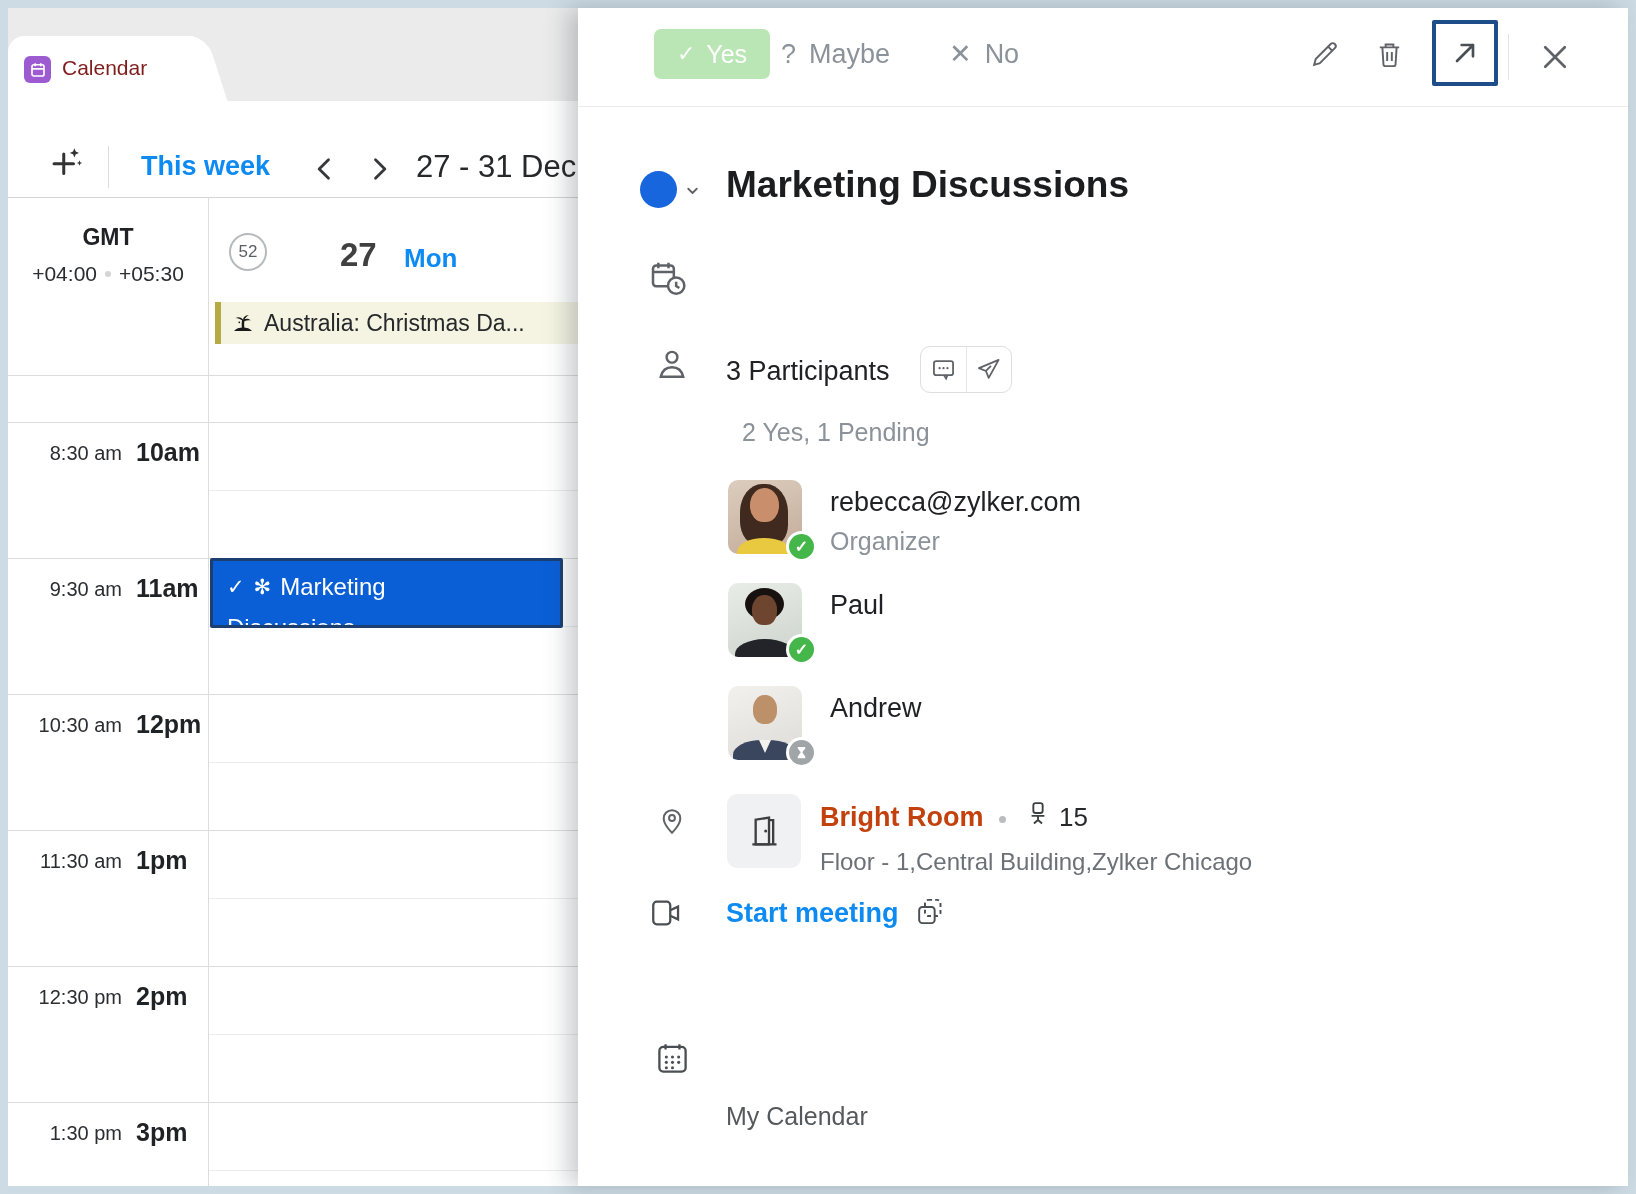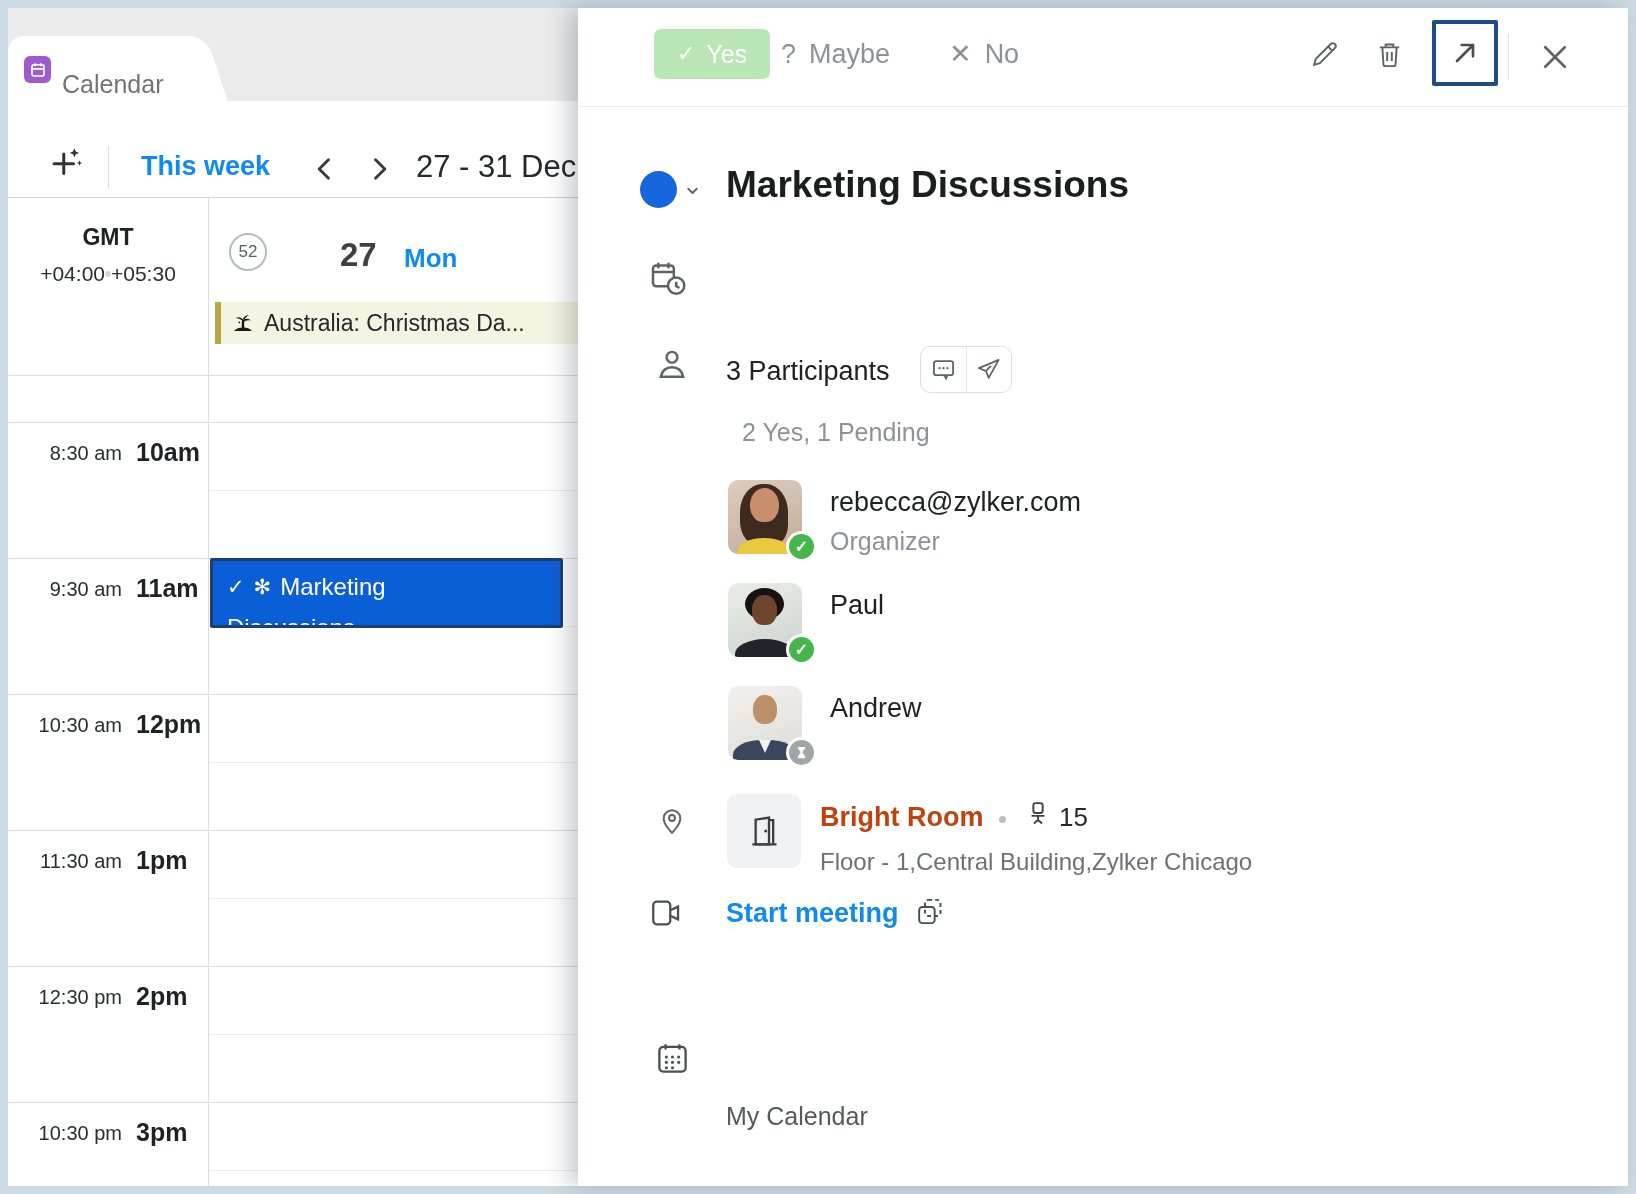--- a/index.html
+++ b/index.html
@@ -5,31 +5,31 @@
   * { margin:0; padding:0; box-sizing:border-box; }
   body { font-family:"Liberation Sans", sans-serif; background:#9fb2bf; }
   .screen { position:relative; width:1636px; height:1194px; background:#cddbe4; overflow:hidden; }
 
   
   .left-app { position:absolute; left:8px; top:8px; width:600px; height:1178px; background:#fff; overflow:hidden; }
   .tabstrip { position:absolute; left:0; top:0; width:600px; height:93px; background:#ebebeb; }
   .tab { position:absolute; left:0; top:28px; width:185px; height:65px; background:#fff; border-radius:16px 0 0 0; }
   .tab::after { content:""; position:absolute; right:-24px; top:0; width:48px; height:100%; background:#fff; transform:skewX(18deg); border-radius:0 18px 0 0; }
   .tab-icon { position:absolute; left:16px; top:20px; width:27px; height:27px; background:#9d5bd2; border-radius:6px; display:flex; align-items:center; justify-content:center; }
-  .tab-label { position:absolute; left:54px; top:34px; font-size:25px; color:#737373; }
+  .tab-label { position:absolute; left:54px; top:20px; font-size:21px; color:#7f1d1d; }
   .toolbar-line { position:absolute; left:0; top:189px; width:600px; height:1px; background:#d4d4d4; }
   .magic-btn { position:absolute; left:38px; top:135px; width:40px; height:40px; display:flex; align-items:center; justify-content:center; cursor:pointer; }
   .tb-divider { position:absolute; left:100px; top:138px; width:1px; height:42px; background:#dcdcdc; }
   .this-week { position:absolute; left:133px; top:143px; font-size:27px; font-weight:bold; color:#0d8bf2; cursor:pointer;text-align:right; }
   .chev-l { position:absolute; left:303px; top:147px; width:28px; height:28px; cursor:pointer; }
   .chev-r { position:absolute; left:357px; top:147px; width:28px; height:28px; cursor:pointer; }
   .date-range { position:absolute; left:408px; top:141px; font-size:31px; color:#26282a; white-space:nowrap; }
 
   .gmt-label { position:absolute; left:0; top:216px; width:200px; text-align:center; font-size:23px; font-weight:bold; color:#202124; }
-  .tz-row { position:absolute; left:0; top:254px; width:200px; display:flex; align-items:center; justify-content:center; gap:0; font-size:21px; color:#2a2e31; }
+  .tz-row { position:absolute; left:0; top:254px; width:200px; display:flex; align-items:center; justify-content:center; gap:8px; font-size:21px; color:#2a2e31; }
   .tz-dot { width:6px; height:6px; border-radius:50%; background:#d3d6d8; }
   .week-badge { position:absolute; left:221px; top:225px; width:38px; height:38px; border:2px solid #b6babd; border-radius:50%; display:flex; align-items:center; justify-content:center; font-size:17px; color:#5b6065; }
   .day-num { position:absolute; left:332px; top:228px; font-size:33px; font-weight:bold; color:#404040; }
   .day-name { position:absolute; left:396px; top:235px; font-size:26px; font-weight:bold; color:#0d8bf2; }
 
   .allday { position:absolute; left:207px; top:294px; width:393px; height:42px; background:#f5f4e2; border-left:6px solid #b4ab45; display:flex; align-items:center; gap:9px; padding-left:10px; font-size:23px; color:#26282b; white-space:nowrap; overflow:hidden; cursor:pointer; }
   .section-line { position:absolute; left:0; top:367px; width:600px; height:1px; background:#dcdcdc; }
   .vsep { position:absolute; left:200px; top:189px; width:1px; height:989px; background:#dcdcdc; }
   .hl { position:absolute; left:0; width:600px; height:1px; background:#dcdcdc; }
   .hhl { position:absolute; left:201px; width:399px; height:1px; background:#ececec; }
@@ -210,21 +210,21 @@
     </div>
     <div class="trow tr4">
       <span class="t1">11:30 am</span>
       <span class="t2">1pm</span>
     </div>
     <div class="trow tr5">
       <span class="t1">12:30 pm</span>
       <span class="t2">2pm</span>
     </div>
     <div class="trow tr6">
-      <span class="t1">10:30 pm</span>
+      <span class="t1">1:30 pm</span>
       <span class="t2">3pm</span>
     </div>
 
     <div class="cal-event">
       <div class="line1">
         <span class="glyph">✓</span>
         <span class="glyph">✻</span>
         <span>Marketing</span>
       </div>
       <div class="line2">Discussions</div>

